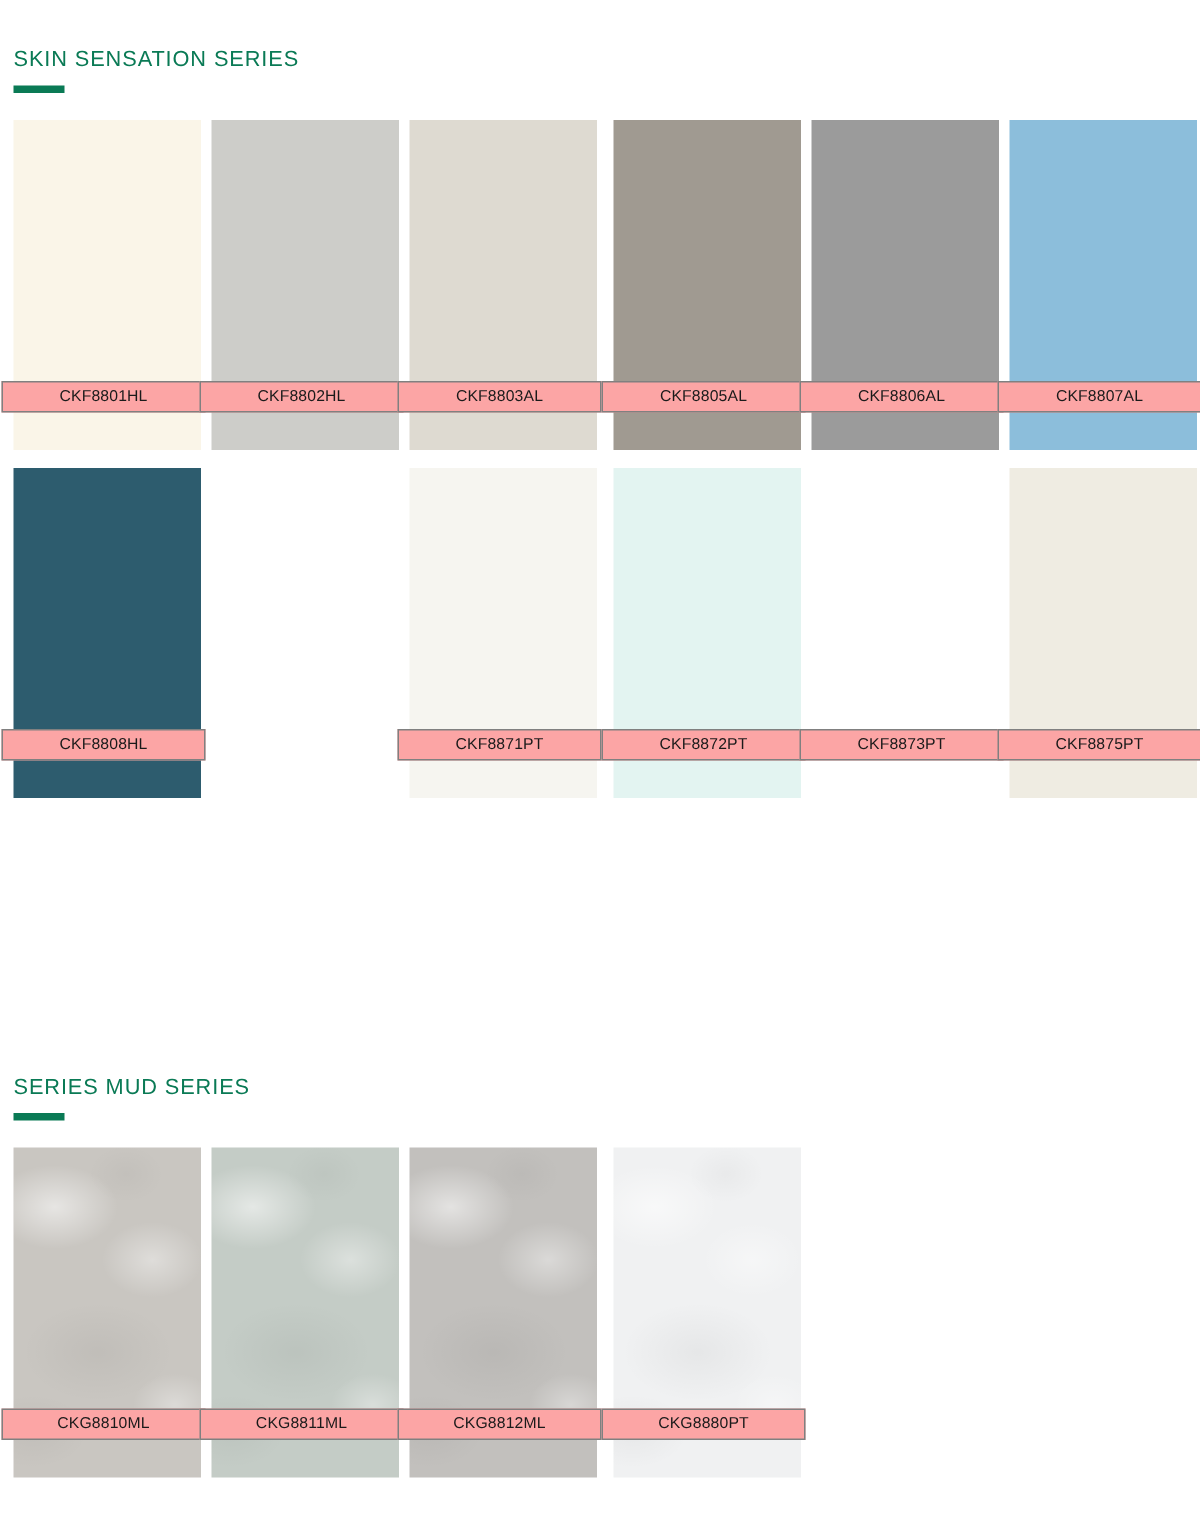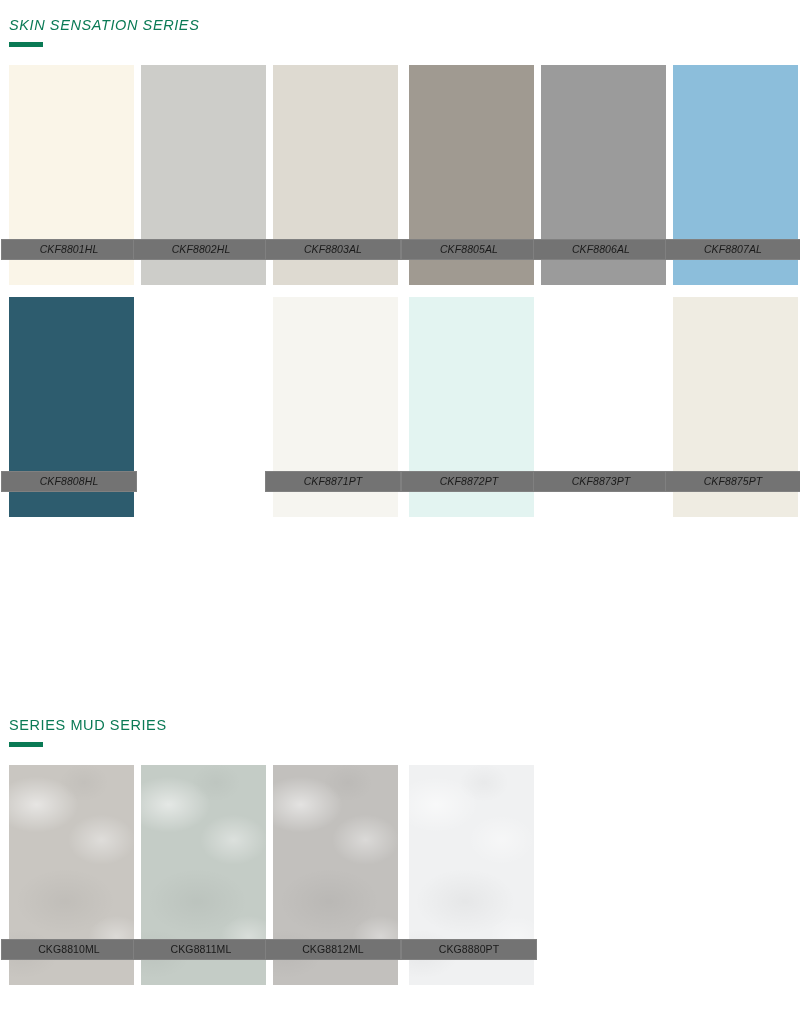--- a/index.html
+++ b/index.html
@@ -75,42 +75,42 @@
       radial-gradient(ellipse 40px 30px at 86% 78%, rgba(255,255,255,0.35), rgba(255,255,255,0) 70%),
       radial-gradient(ellipse 52px 34px at 10% 86%, rgba(0,0,0,0.04), rgba(0,0,0,0) 72%),
       radial-gradient(ellipse 34px 26px at 60% 8%, rgba(0,0,0,0.03), rgba(0,0,0,0) 74%);
   }
   .swatch-label {
     position: absolute;
     left: -8px;
     bottom: 25px;
     width: 136px;
     height: 21px;
-    background: #737373;
+    background: #fca5a5;
     border: 1px solid #808080;
     box-sizing: border-box;
     display: flex;
     align-items: center;
     justify-content: center;
   }
   .swatch-label-text {
     font-family: "Liberation Sans", sans-serif;
     font-size: 10.5px;
     color: #1a1a1a;
     letter-spacing: 0.1px;
     line-height: 1;
     white-space: nowrap;
   }
 </style>
 </head>
 <body>
 
 <div class="page">
 
-  <div class="section" style="top:18px;font-style:italic;">
+  <div class="section" style="top:33px;">
     <div class="section-header">
       <div class="section-title">SKIN SENSATION SERIES</div>
       <div class="section-rule"></div>
     </div>
 
     <div class="swatch-row" style="margin-top:18px;">
       <div class="swatch-card" style="left:9px;">
         <div class="swatch-fill" style="background:#faf5e8;"></div>
         <div class="swatch-label">
           <span class="swatch-label-text">CKF8801HL</span>

